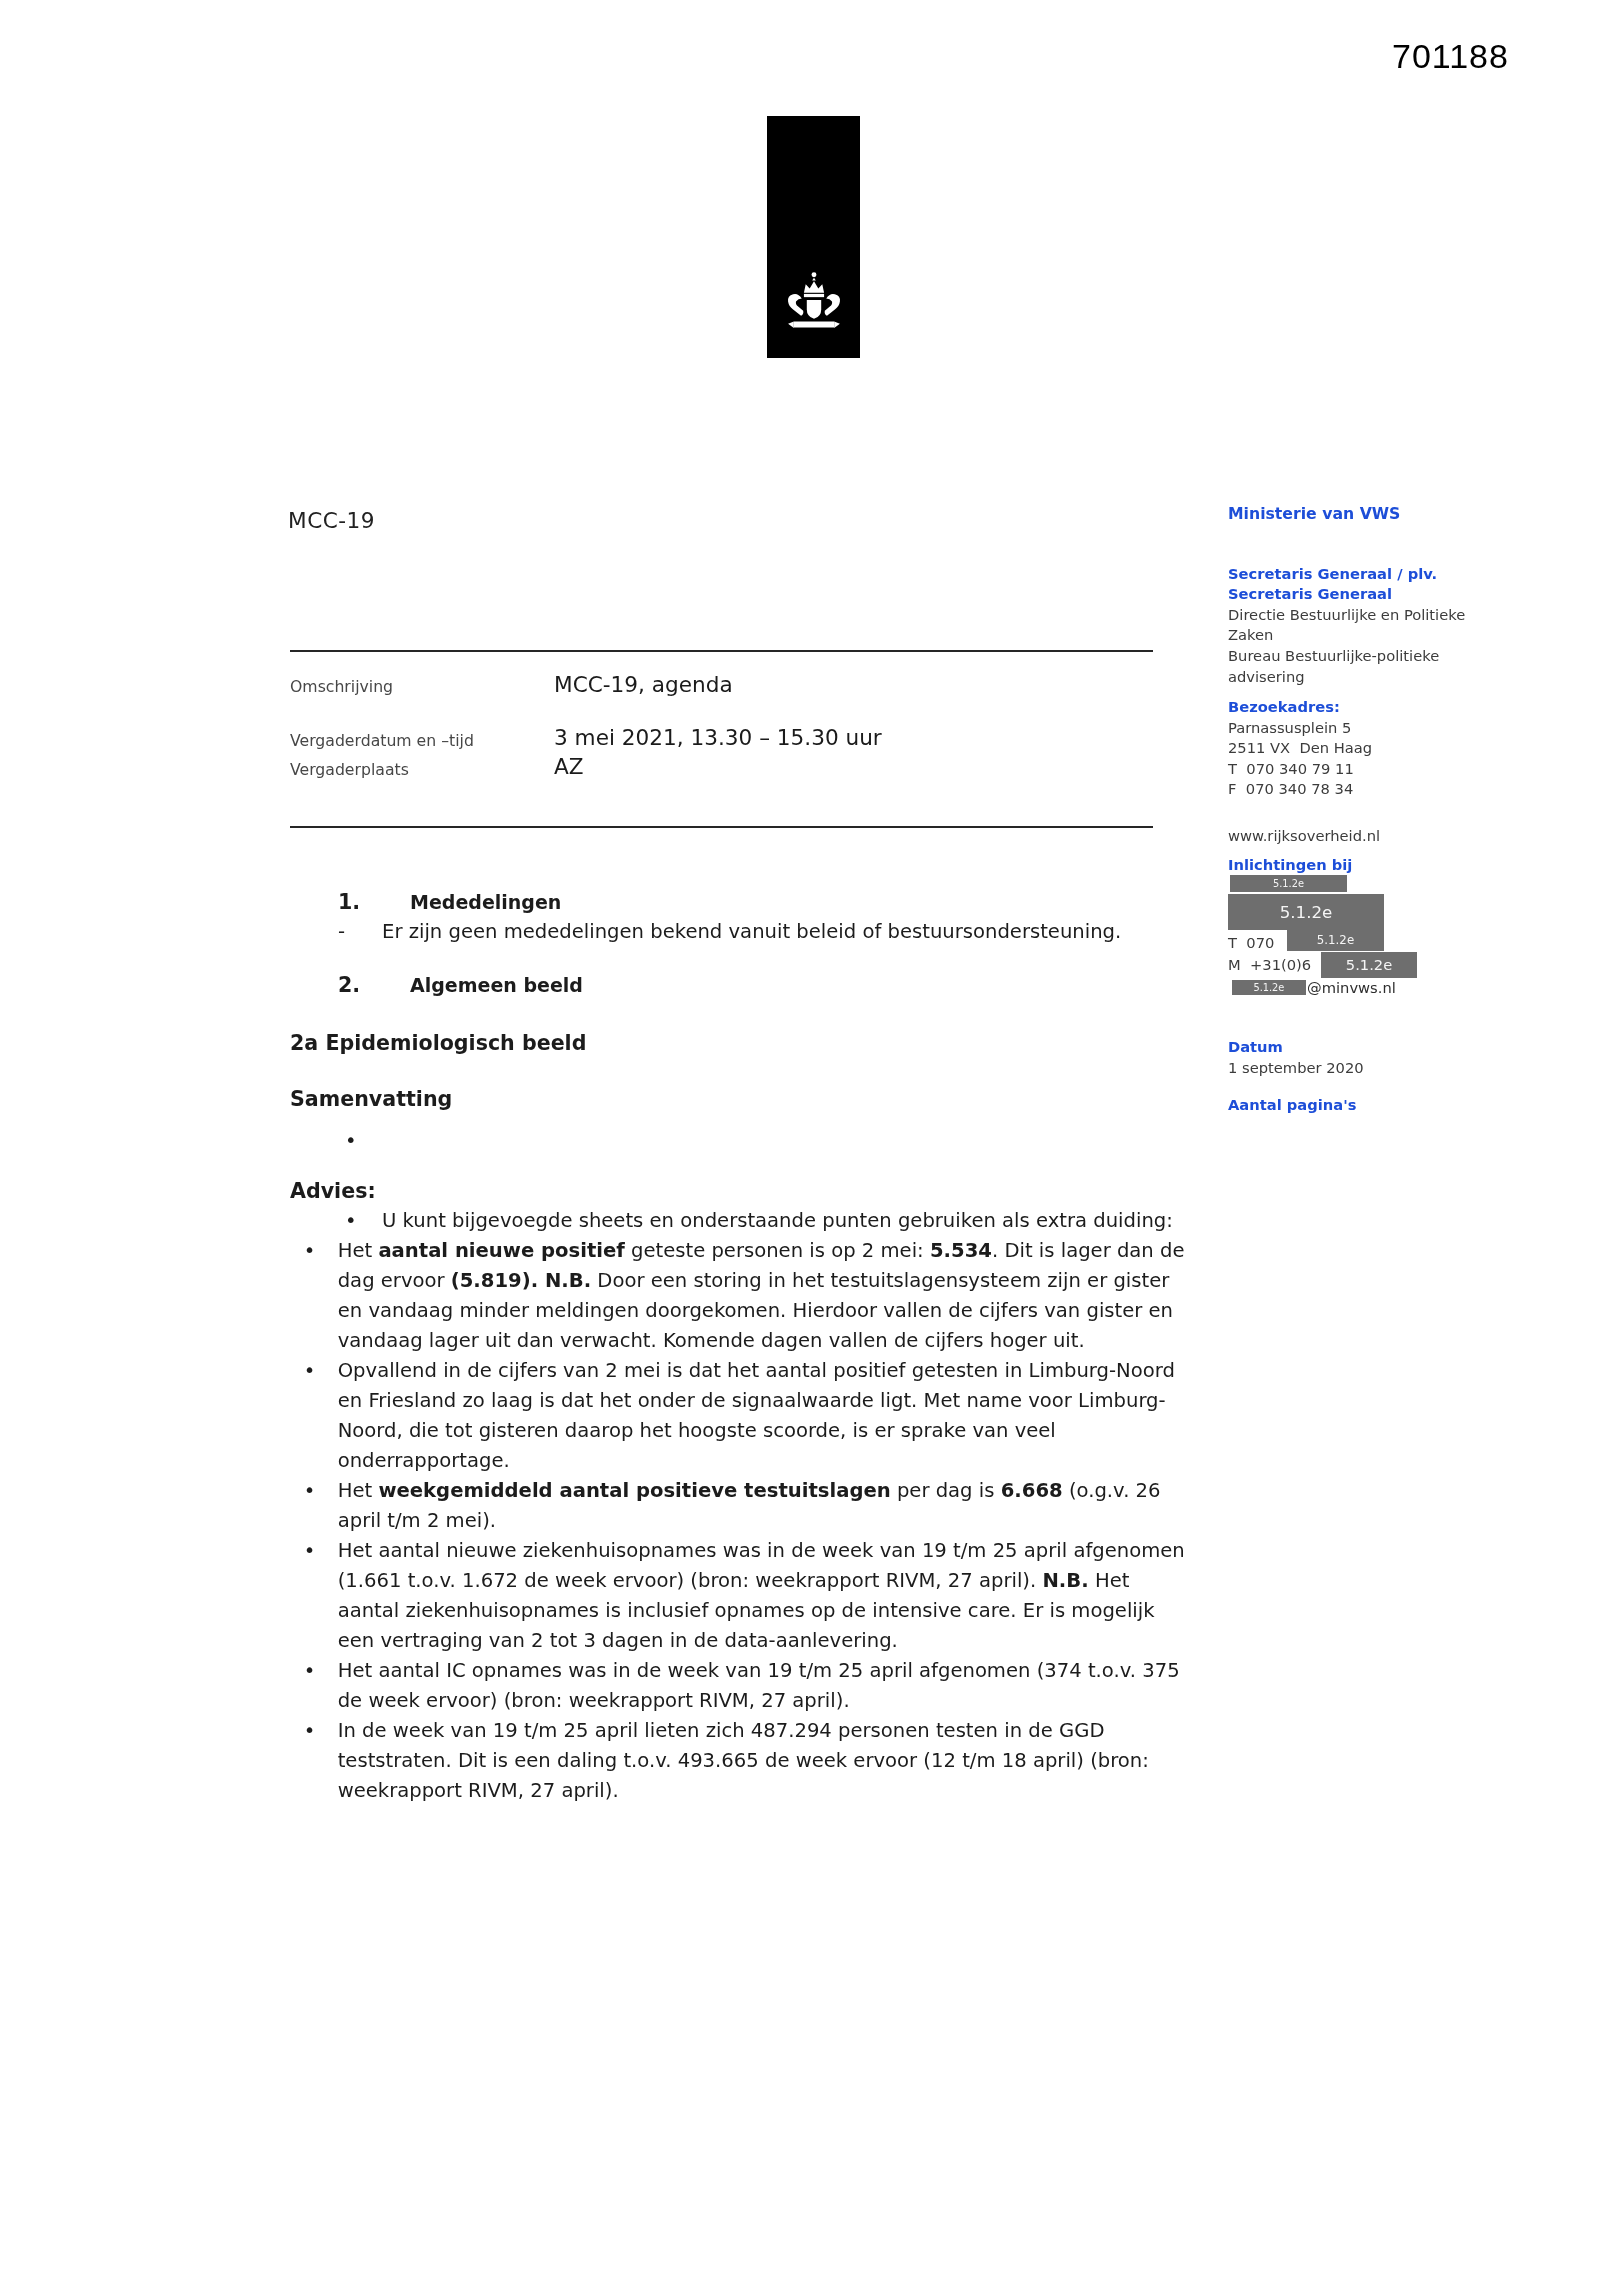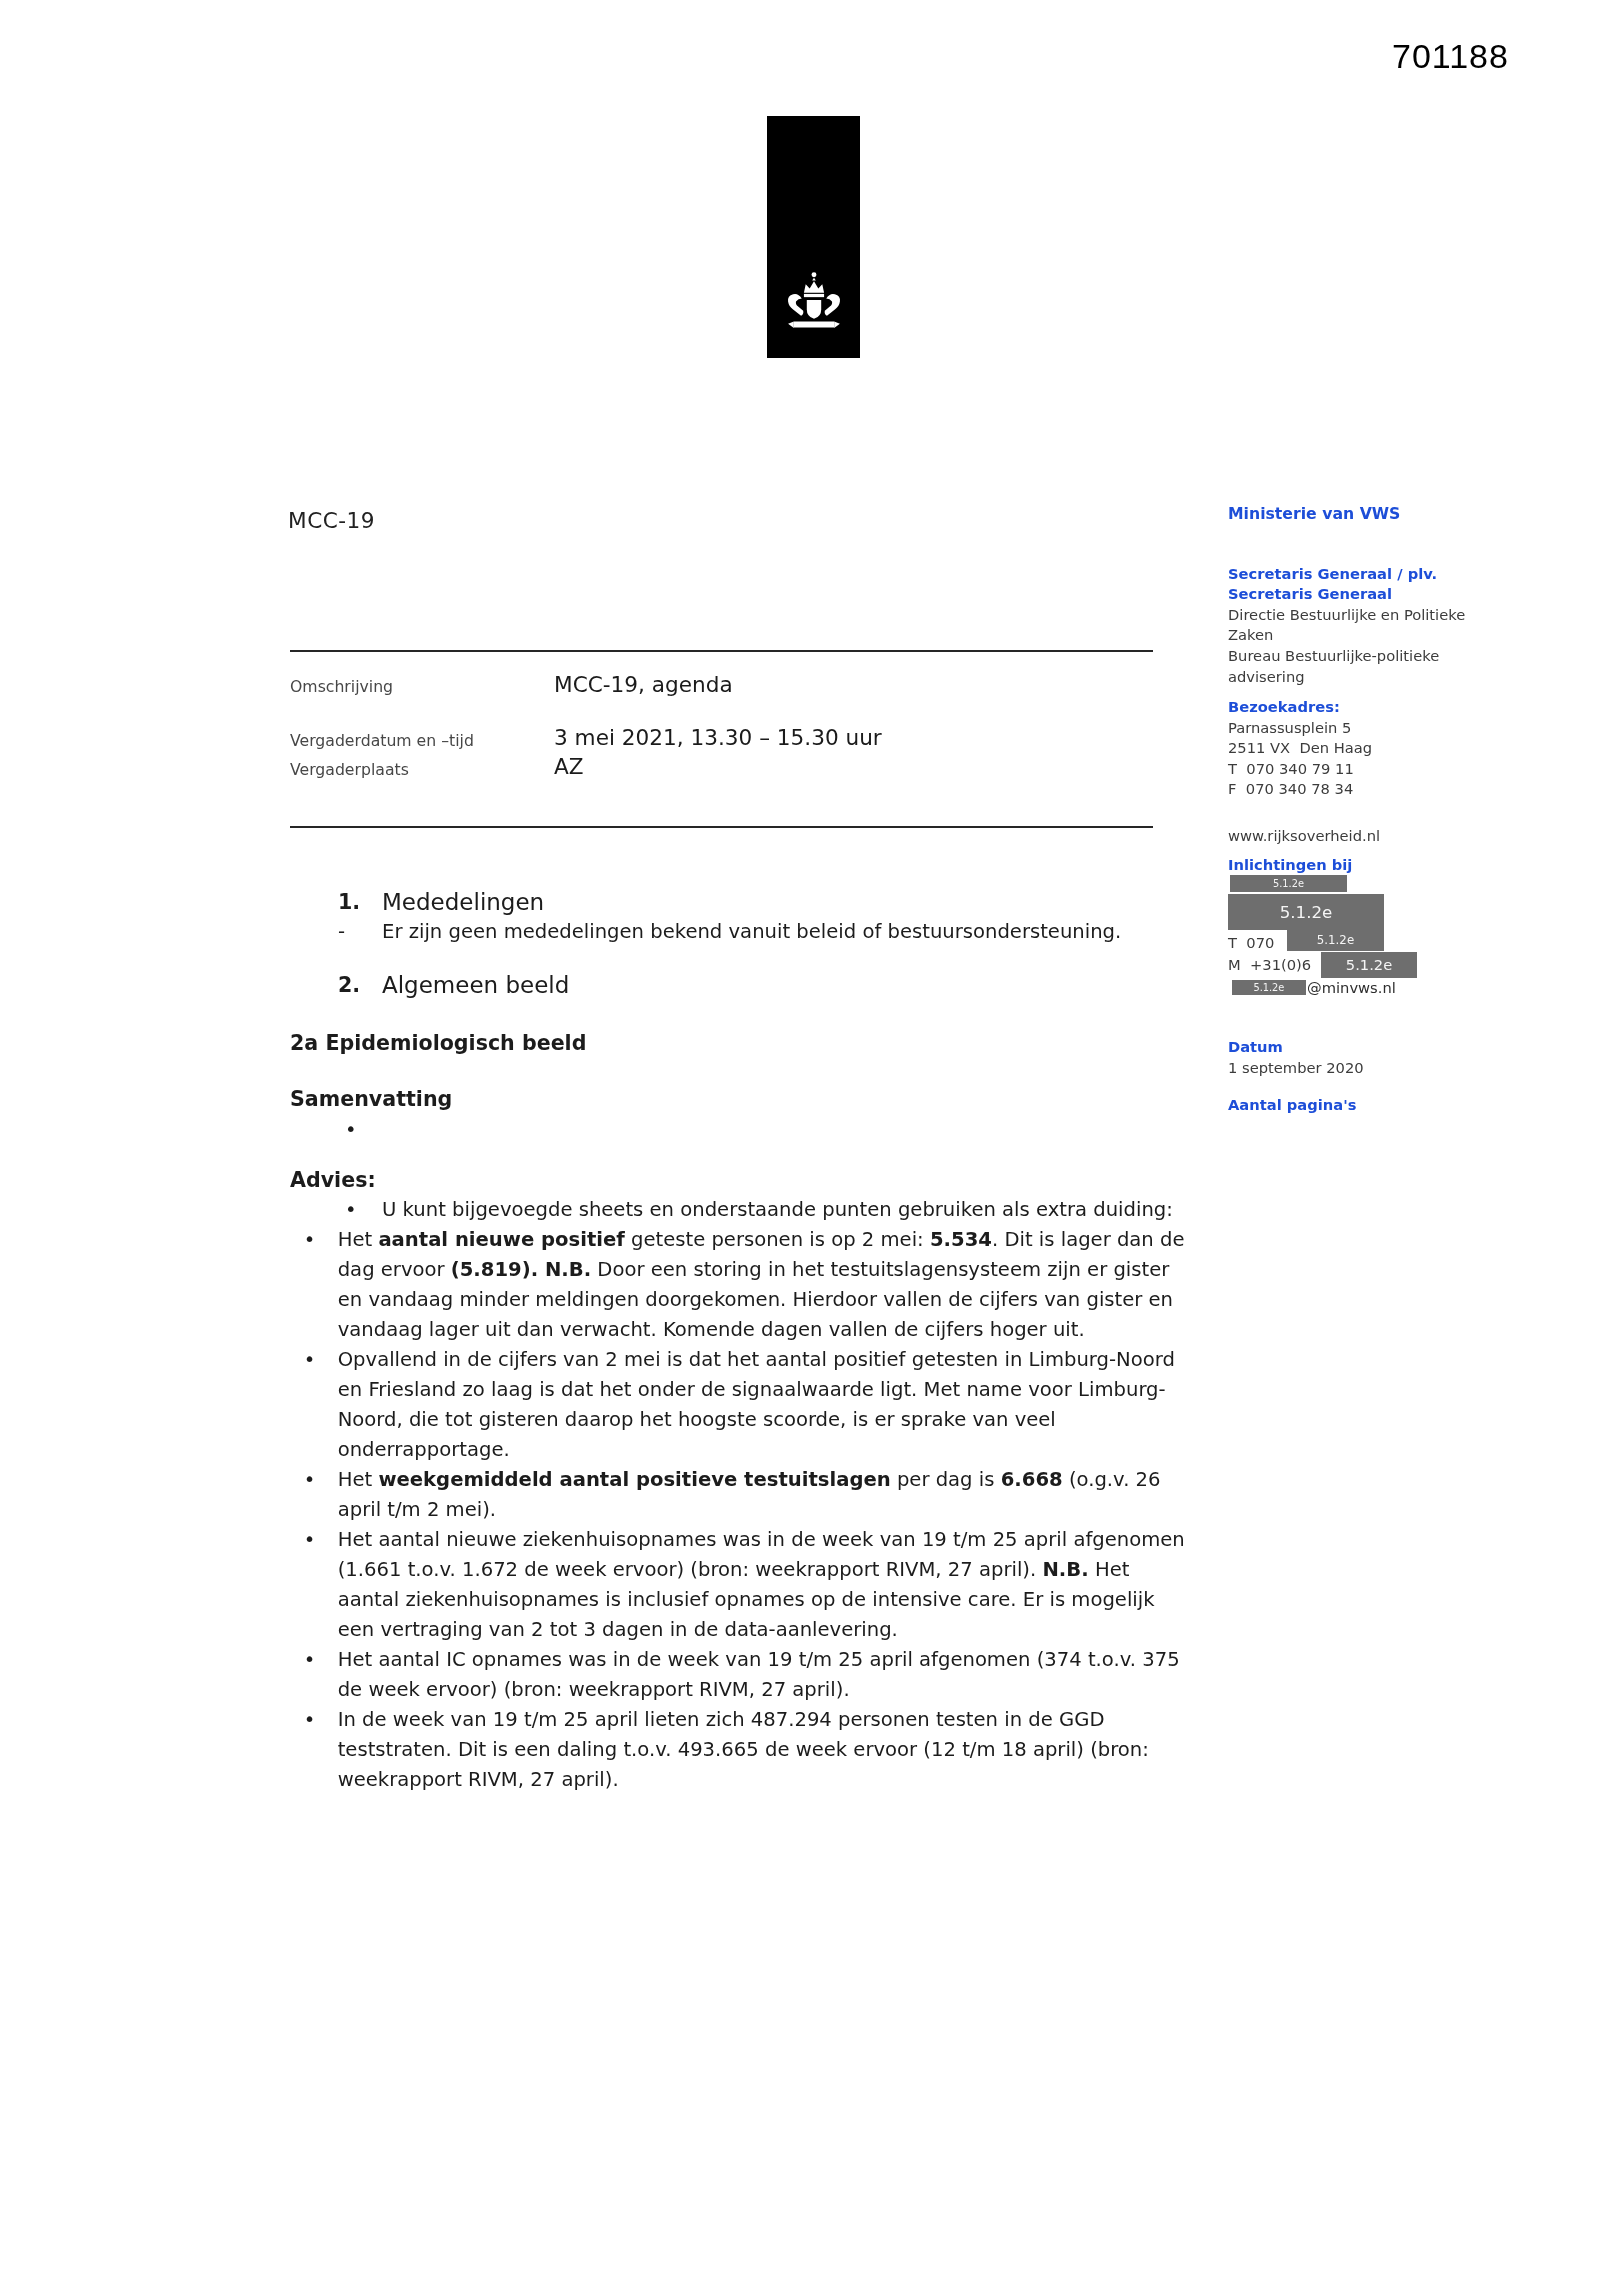--- a/index.html
+++ b/index.html
@@ -51,28 +51,28 @@
   .meta-row.r1 { top:73px; }
   .meta-row.r2 { top:102px; }
   
   .body-col {
     position:absolute; left:290px; top:887px; width:897px;
     font-size:19.6px; line-height:30px; color:#1c1c1c;
   }
   .b { font-weight:bold; }
   .num-sec { display:flex; }
   .num-sec .num { width:44px; padding-left:48px; box-sizing:content-box; font-weight:bold; font-size:20.6px; }
-  .num-sec .num-title { font-weight:normal; font-size:23px; }
+  .num-sec .num-title { font-weight:bold; font-size:19px;margin-left:28px; }
   .subrow { display:flex; }
   .subrow .dash { width:44px; padding-left:48px; box-sizing:content-box; }
   .sec1 { margin-bottom:22.5px; }
   .sec2 { margin-bottom:28px; }
   .h-block { font-weight:bold; font-size:20.6px; }
   .h-2a { margin-bottom:26.5px; }
-  .h-samen { margin-bottom:1px; }
+  .h-samen { margin-bottom:12px; }
   .h-advies { margin-top:19.6px; }
   .h-algemeen { margin-top:26.5px; }
   .bullet-row { display:flex; }
   .bullet-row .marker { flex:none; }
   .wide .marker { width:37px; padding-left:55px; box-sizing:content-box; }
   .narrow .marker { width:34px; padding-left:13.7px; box-sizing:content-box; }
   .bullet-text { flex:1; }
   
   .redaction {
     background:#6e6e6e; color:#f5f5f5;

